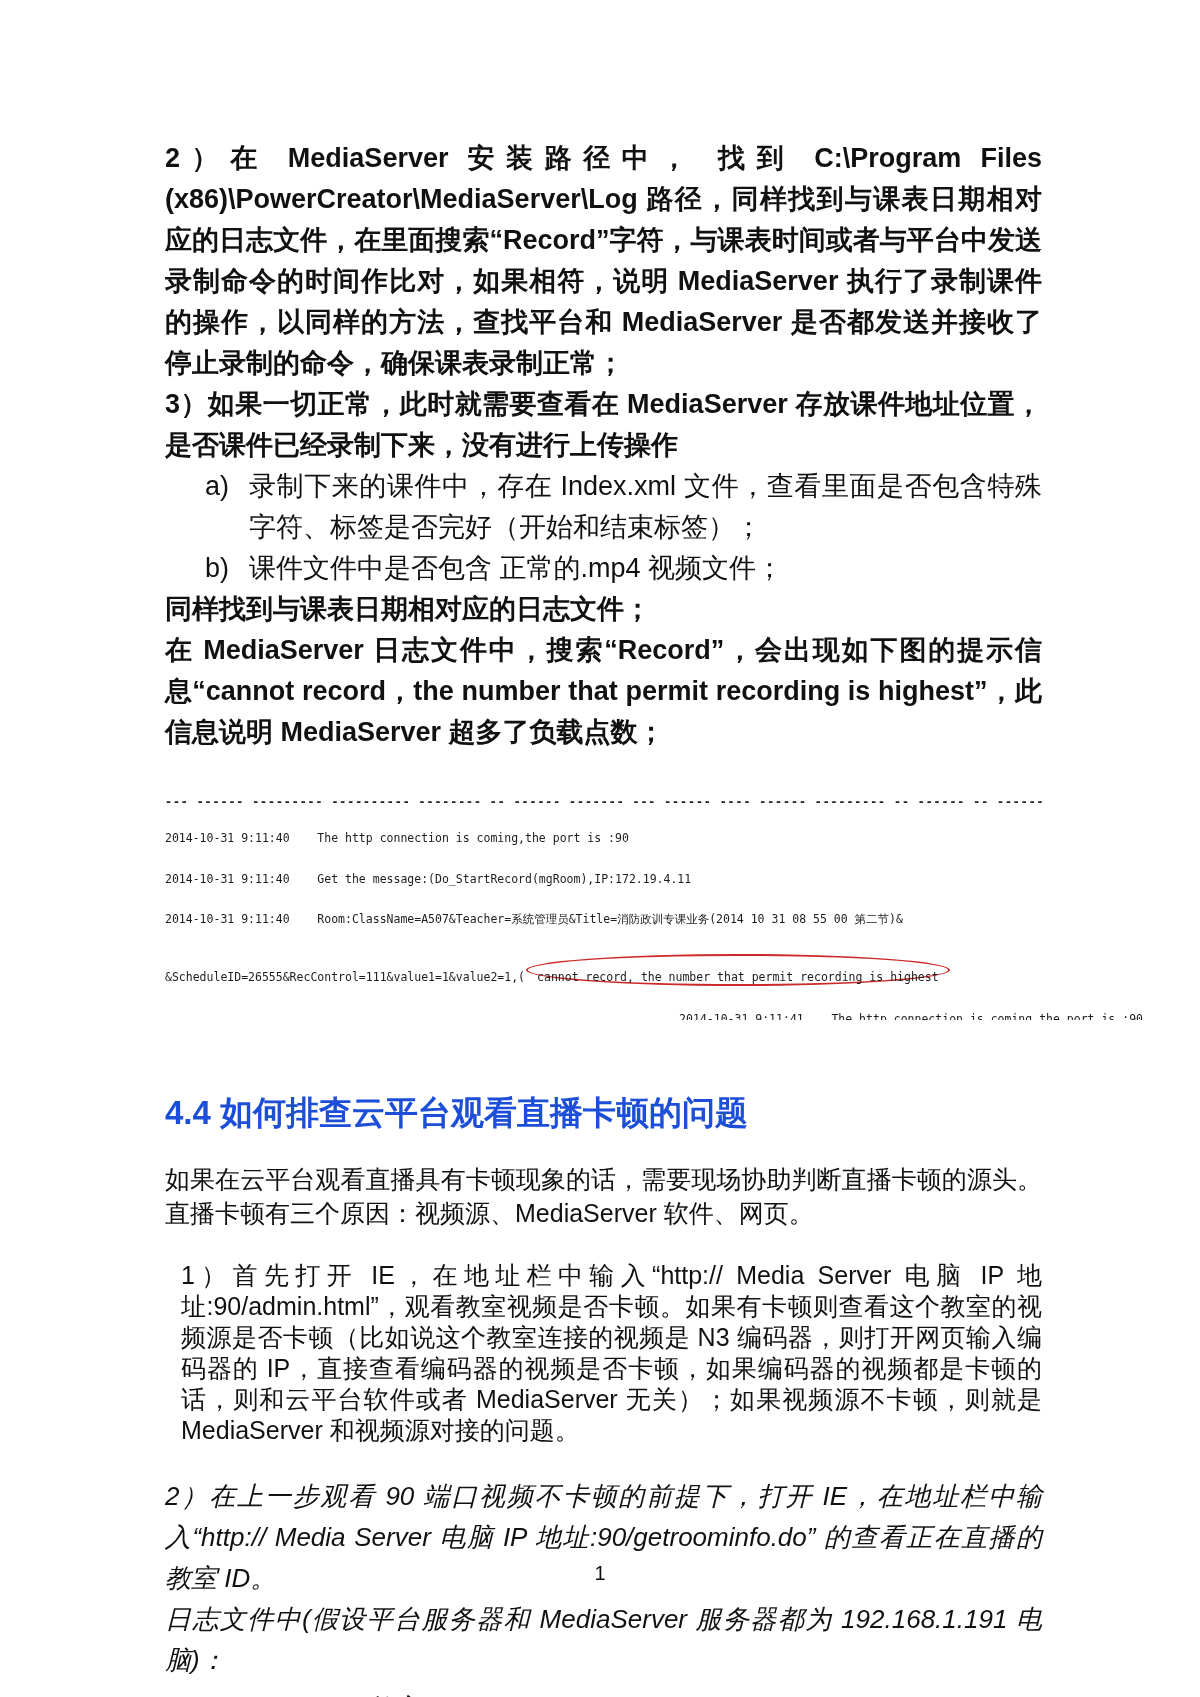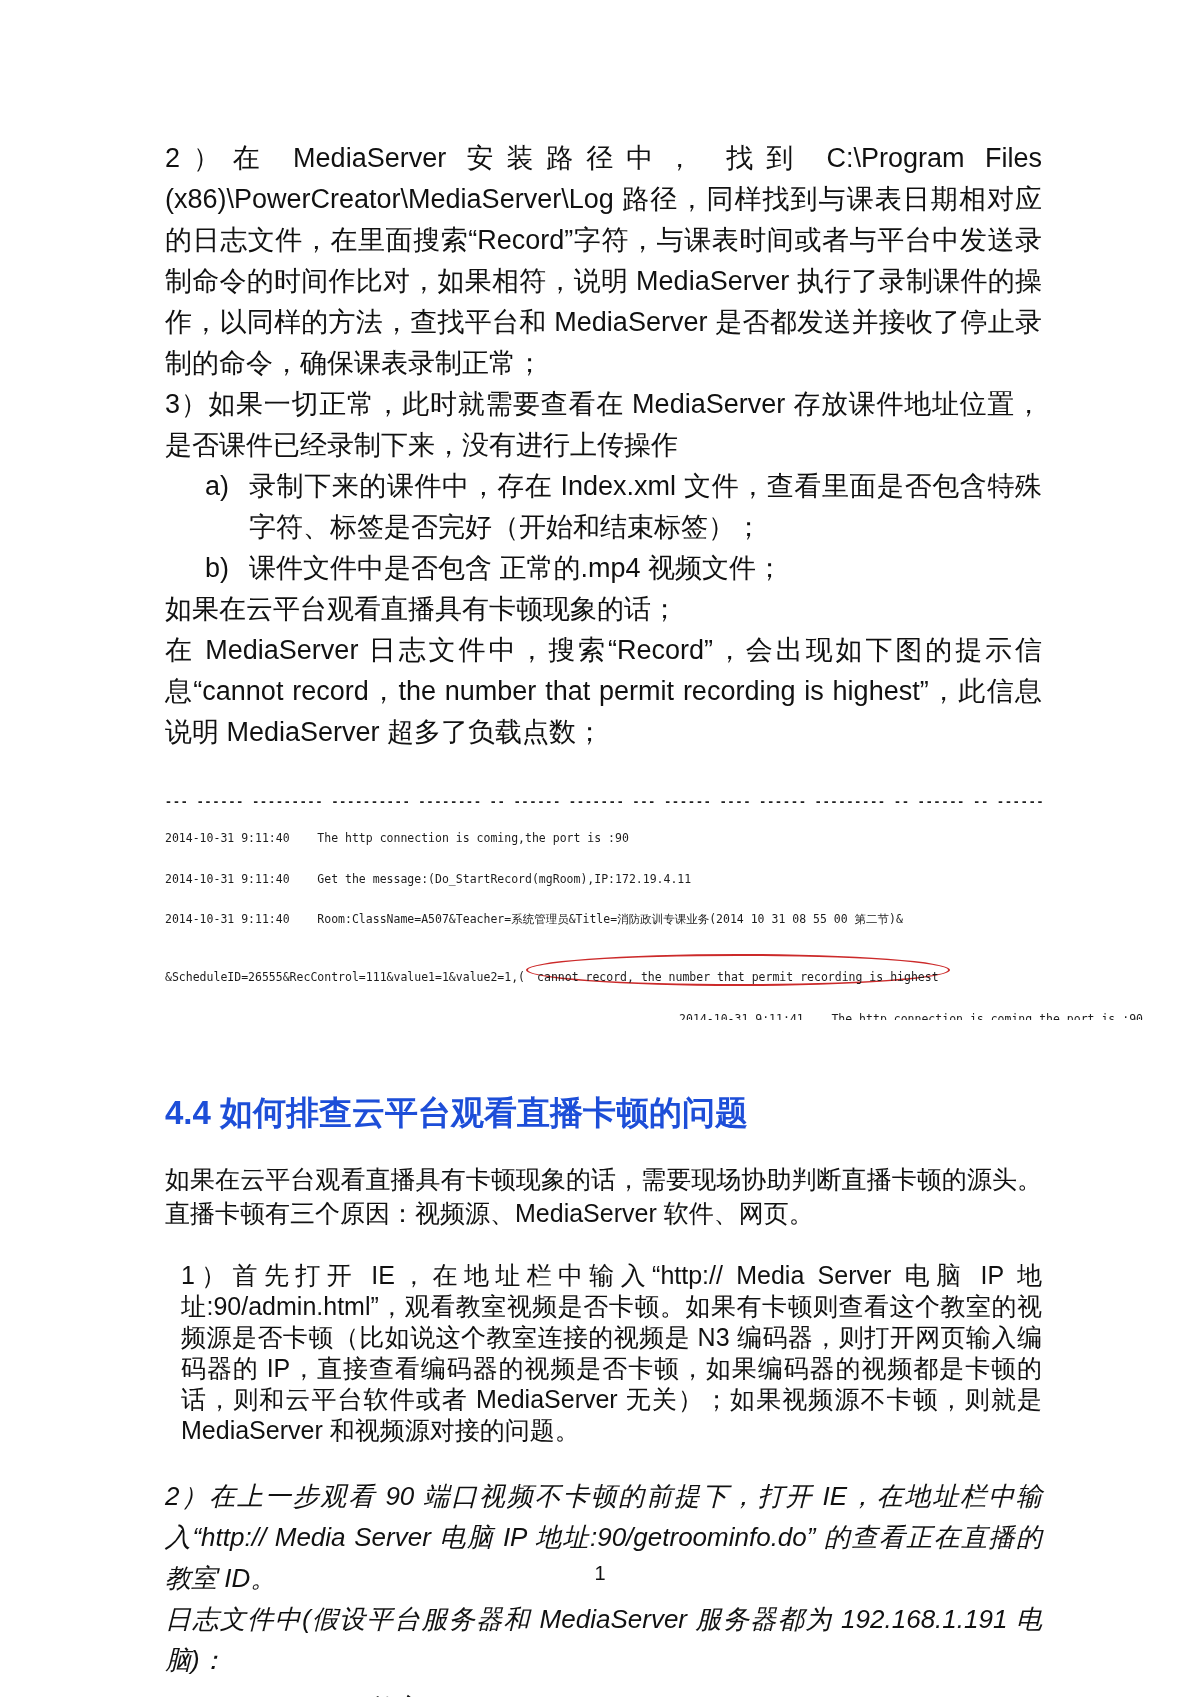--- a/index.html
+++ b/index.html
@@ -14,20 +14,21 @@
   .content {
     position:absolute;
     left:165px; top:138px;
     width:877px;
   }
   .para {
     font-size:27px;
     line-height:41px;
     text-align:justify;
     margin:0;
+    font-weight:bold;
   }
   .li {
     position:relative;
     padding-left:84px;
     font-size:27px;
     line-height:41px;
     text-align:justify;
   }
   .li .marker { position:absolute; left:40px; top:0; }
   .log {
@@ -86,21 +87,21 @@
     <div class="li">
       <span class="marker">a)</span>
       <span>录制下来的课件中，存在 Index.xml 文件，查看里面是否包含特殊字符、标签是否完好（开始和结束标签）；</span>
     </div>
 
     <div class="li">
       <span class="marker">b)</span>
       <span>课件文件中是否包含 正常的.mp4 视频文件；</span>
     </div>
 
-    <p class="para">如果在云平台观看直播具有卡顿现象的话；</p>
+    <p class="para">同样找到与课表日期相对应的日志文件；</p>
 
     <p class="para">在 MediaServer 日志文件中，搜索“Record”，会出现如下图的提示信息“cannot record，the number that permit recording is highest”，此信息说明 MediaServer 超多了负载点数；</p>
 
     <div class="log">
       <div class="cut-top">--- ------ --------- ---------- -------- -- ------ ------- --- ------ ---- ------ --------- -- ------ -- ------</div>
       <div>2014-10-31 9:11:40    The http connection is coming,the port is :90</div>
       <div>2014-10-31 9:11:40    Get the message:(Do_StartRecord(mgRoom),IP:172.19.4.11</div>
       <div>2014-10-31 9:11:40    Room:ClassName=A507&amp;Teacher=系统管理员&amp;Title=消防政训专课业务(2014 10 31 08 55 00 第二节)&amp;</div>
       <div><span>&amp;ScheduleID=26555&amp;RecControl=111&amp;value1=1&amp;value2=1,(</span><span class="circled">cannot record, the number that permit recording is highest</span></div>
       <div class="cut-bottom">2014-10-31 9:11:41    The http connection is coming,the port is :90</div>

